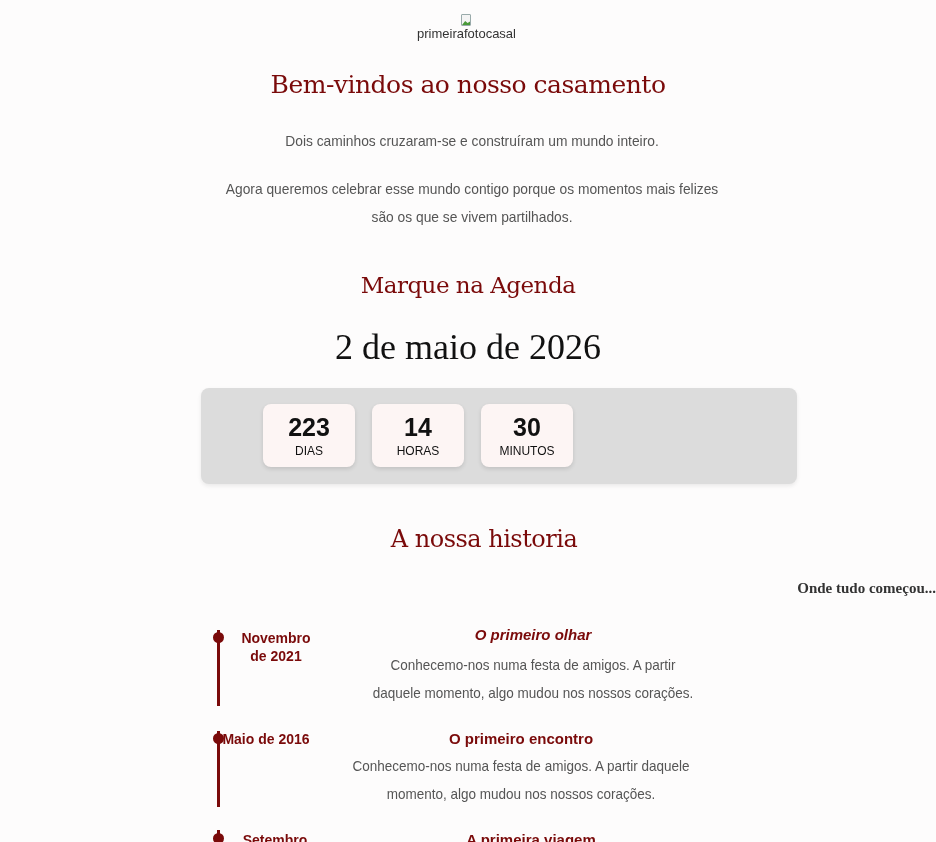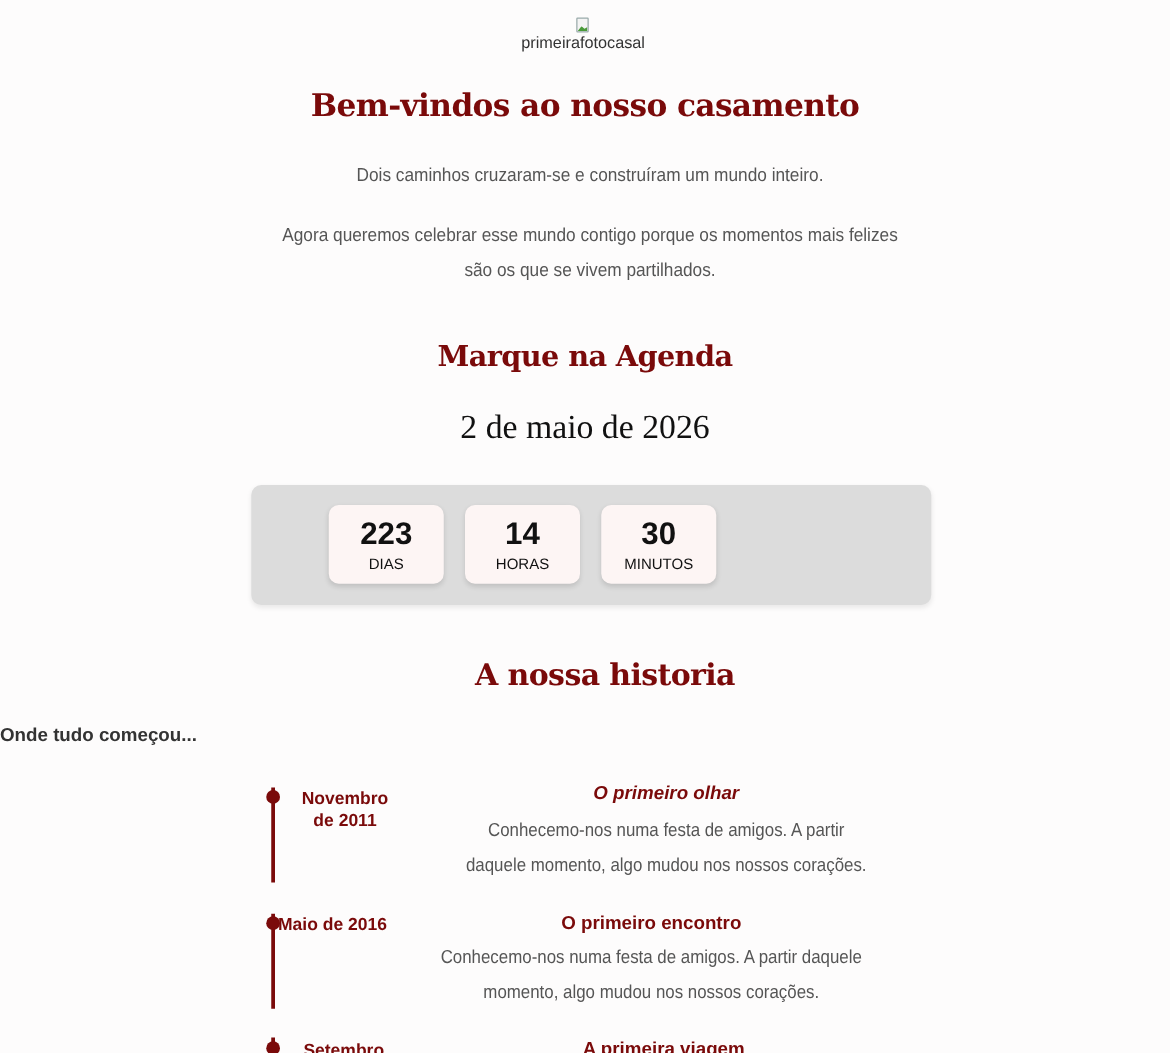--- a/index.html
+++ b/index.html
@@ -17,50 +17,50 @@
     width:10px; height:12px; border:1px solid #9aa; border-radius:1px;
     position:relative; margin-right:1px; background:#f4f4f4; box-sizing:border-box;
   }
   .broken-icon::after {
     content:""; position:absolute; left:0; bottom:0; width:8px; height:5px;
     background:#4a9a3a; clip-path:polygon(0 100%, 40% 20%, 70% 60%, 100% 30%, 100% 100%);
   }
   .h-serif {
     position:absolute; left:0; width:936px; text-align:center;
     font-family:"DejaVu Serif", "Liberation Serif", serif;
-    color:#7a0a0a; font-weight:bold; margin:0;
+    color:#7a0a0a; font-weight:normal; margin:0;
     letter-spacing:-0.5px;
   }
   .p-hand {
     position:absolute; left:200px; width:544px; text-align:center;
     font-family:"Liberation Sans Narrow", "Liberation Sans", sans-serif;
     color:#555; font-size:15px; line-height:28px; margin:0;
     transform:scaleX(0.92); transform-origin:center;
   }
   .date {
     position:absolute; left:0; width:936px; top:326px; text-align:center;
-    font-family:"Liberation Serif", serif; font-size:27px; color:#111; margin:0;
+    font-family:"Liberation Serif", serif; font-size:36px; color:#111; margin:0;
   }
   .countdown {
-    position:absolute; left:201px; top:388px; width:544px; height:96px;
+    position:absolute; left:201px; top:388px; width:596px; height:96px;
     background:#dcdcdc; border-radius:8px;
     box-shadow:0 2px 4px rgba(0,0,0,0.08);
     text-decoration:underline;
   }
   .cd-card {
     position:absolute; top:16px; width:92px; height:63px;
     background:#fdf5f4; border-radius:8px;
     box-shadow:0 2px 4px rgba(0,0,0,0.12);
     text-align:center;
   }
   .cd-num { display:block; font-size:25px; font-weight:bold; color:#111; margin-top:9px; line-height:28px; }
   .cd-label { display:block; font-size:12px; color:#111; margin-top:3px; }
   .subtitle {
-    position:absolute; left:0; width:936px; top:580px; text-align:left;
-    font-size:15px; font-weight:bold; color:#333; margin:0;
+    position:absolute; left:0; width:936px; top:580px; text-align:right;
+    font-size:15px; font-weight:bold; color:#333; margin:0;font-family:Liberation Serif, serif;
   }
   .tl-item { position:absolute; left:0; width:936px; }
   .tl-line { position:absolute; left:217px; width:3px; background:#7a0a0a; }
   .tl-dot { position:absolute; left:213px; width:11px; height:11px; border-radius:50%; background:#7a0a0a; }
   .tl-date {
     position:absolute; left:232px; width:88px; text-align:center;
     font-size:14px; font-weight:bold; color:#7a0a0a; line-height:18px;
   }
   .tl-title {
     position:absolute; font-size:15px; font-weight:bold; color:#7a0a0a; text-align:center;
@@ -100,21 +100,21 @@
     <span class="cd-label">MINUTOS</span>
   </div>
 </div>
 
 <h2 class="h-serif" style="top:525px;font-size:24px;padding-left:16px;">A nossa historia</h2>
 <p class="subtitle">Onde tudo começou...</p>
 
 <div class="tl-item" style="top:0;">
   <div class="tl-line" style="top:630px;height:76px;"></div>
   <div class="tl-dot" style="top:632px;"></div>
-  <div class="tl-date" style="top:629px;">Novembro de 2011</div>
+  <div class="tl-date" style="top:629px;">Novembro de 2021</div>
   <div class="tl-title" style="top:626px;left:333px;width:400px;font-style:italic;">O primeiro olhar</div>
   <div class="tl-text" style="top:651px;left:353px;width:360px;">Conhecemo-nos numa festa de amigos. A partir daquele momento, algo mudou nos nossos corações.</div>
 </div>
 
 <div class="tl-item" style="top:0;">
   <div class="tl-line" style="top:731px;height:76px;"></div>
   <div class="tl-dot" style="top:733px;"></div>
   <div class="tl-date" style="top:730px;left:222px;">Maio de 2016</div>
   <div class="tl-title" style="top:730px;left:321px;width:400px;">O primeiro encontro</div>
   <div class="tl-text" style="top:752px;left:310px;width:422px;">Conhecemo-nos numa festa de amigos. A partir daquele momento, algo mudou nos nossos corações.</div>

